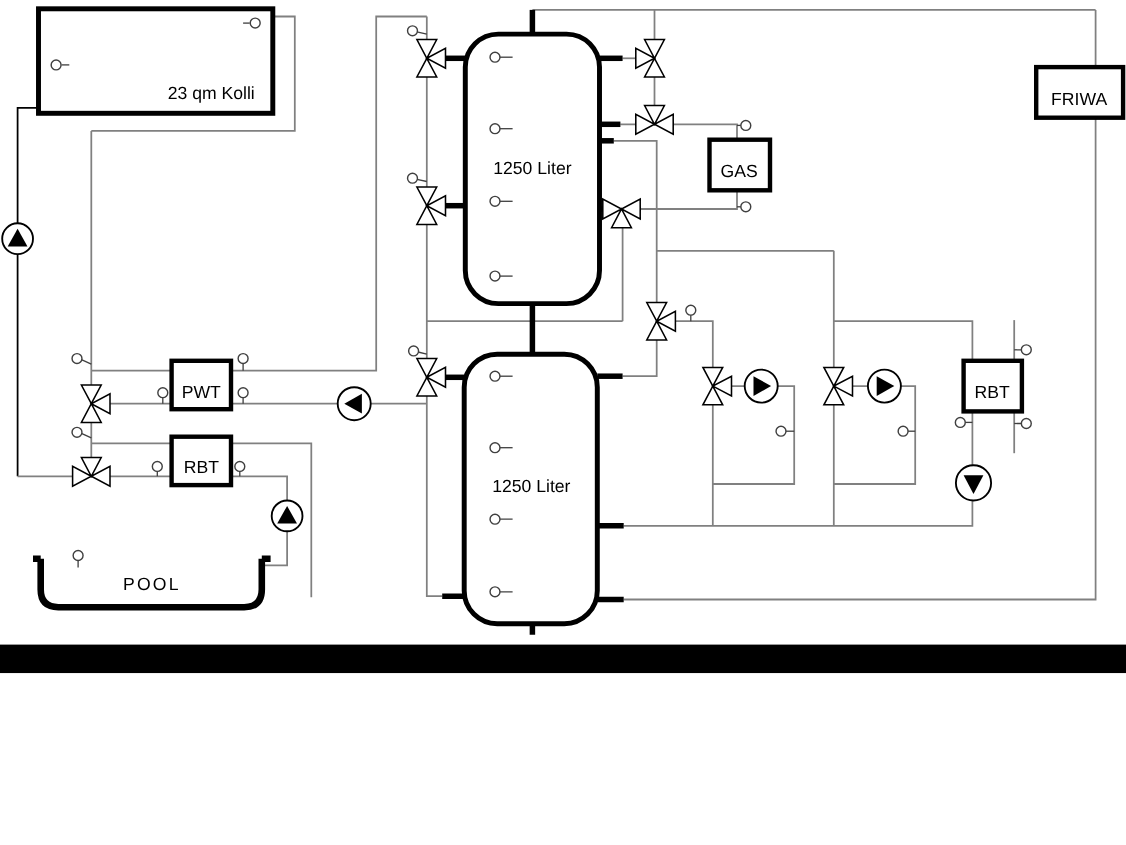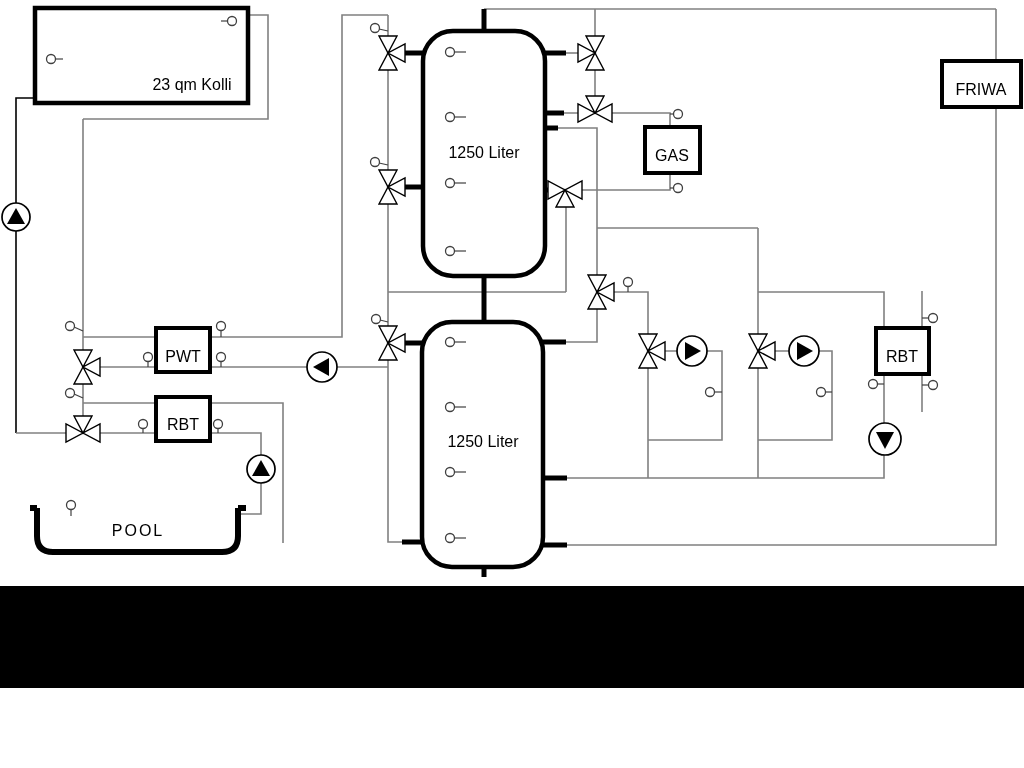--- a/index.html
+++ b/index.html
@@ -1,16 +1,16 @@
 <!DOCTYPE html>
 <html style="--bg: #ffffff; --pipe: #808080; --line: #000000; --sensor: #404040; --band: #000000;"><head>
 <meta charset="utf-8">
 <style>
   html,body{margin:0;padding:0;background:#fff;}
-  .stage{position:relative;width:1024px;height:688px;background:var(--bg,#fff);overflow:hidden;
+  .stage{position:relative;width:1024px;height:612px;background:var(--bg,#fff);overflow:hidden;
          font-family:"Liberation Sans", sans-serif;}
   svg{display:block}
   .pipe{fill:none;stroke:var(--pipe,#808080);stroke-width:1.6;}
   .pipe.dark{stroke:var(--line,#000);}
   .stub{fill:none;stroke:var(--line,#000);stroke-width:5;}
   .boxx{fill:#fff;stroke:var(--line,#000);stroke-width:4.5;}
   .boxthin{fill:#fff;stroke:var(--line,#000);stroke-width:4;}
   .pool{fill:none;stroke:var(--line,#000);stroke-width:6;}
   .valve{fill:#fff;stroke:var(--line,#000);stroke-width:1.4;}
   .pumpc{fill:#fff;stroke:var(--line,#000);stroke-width:1.7;}

